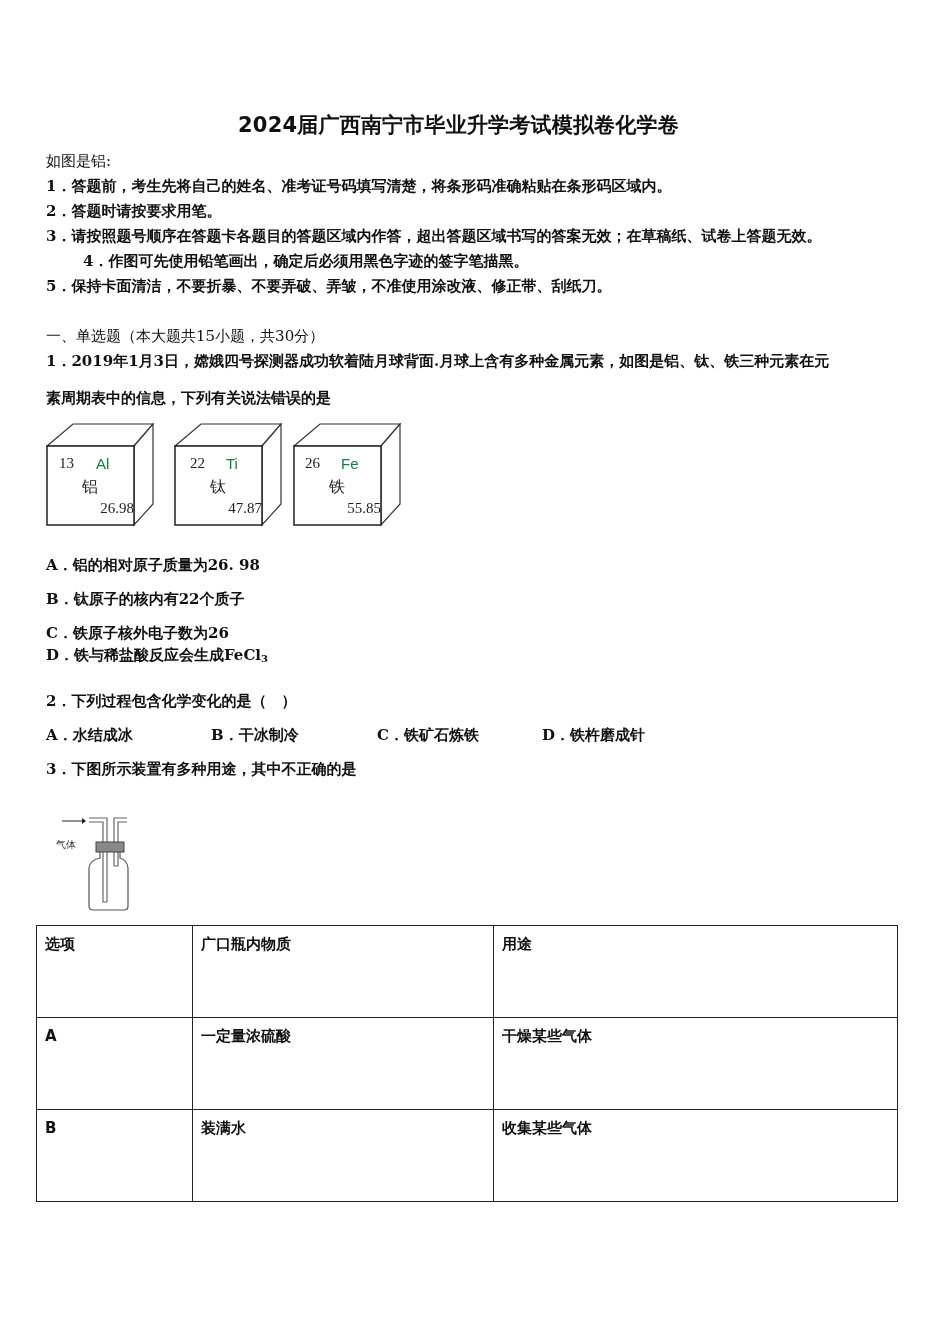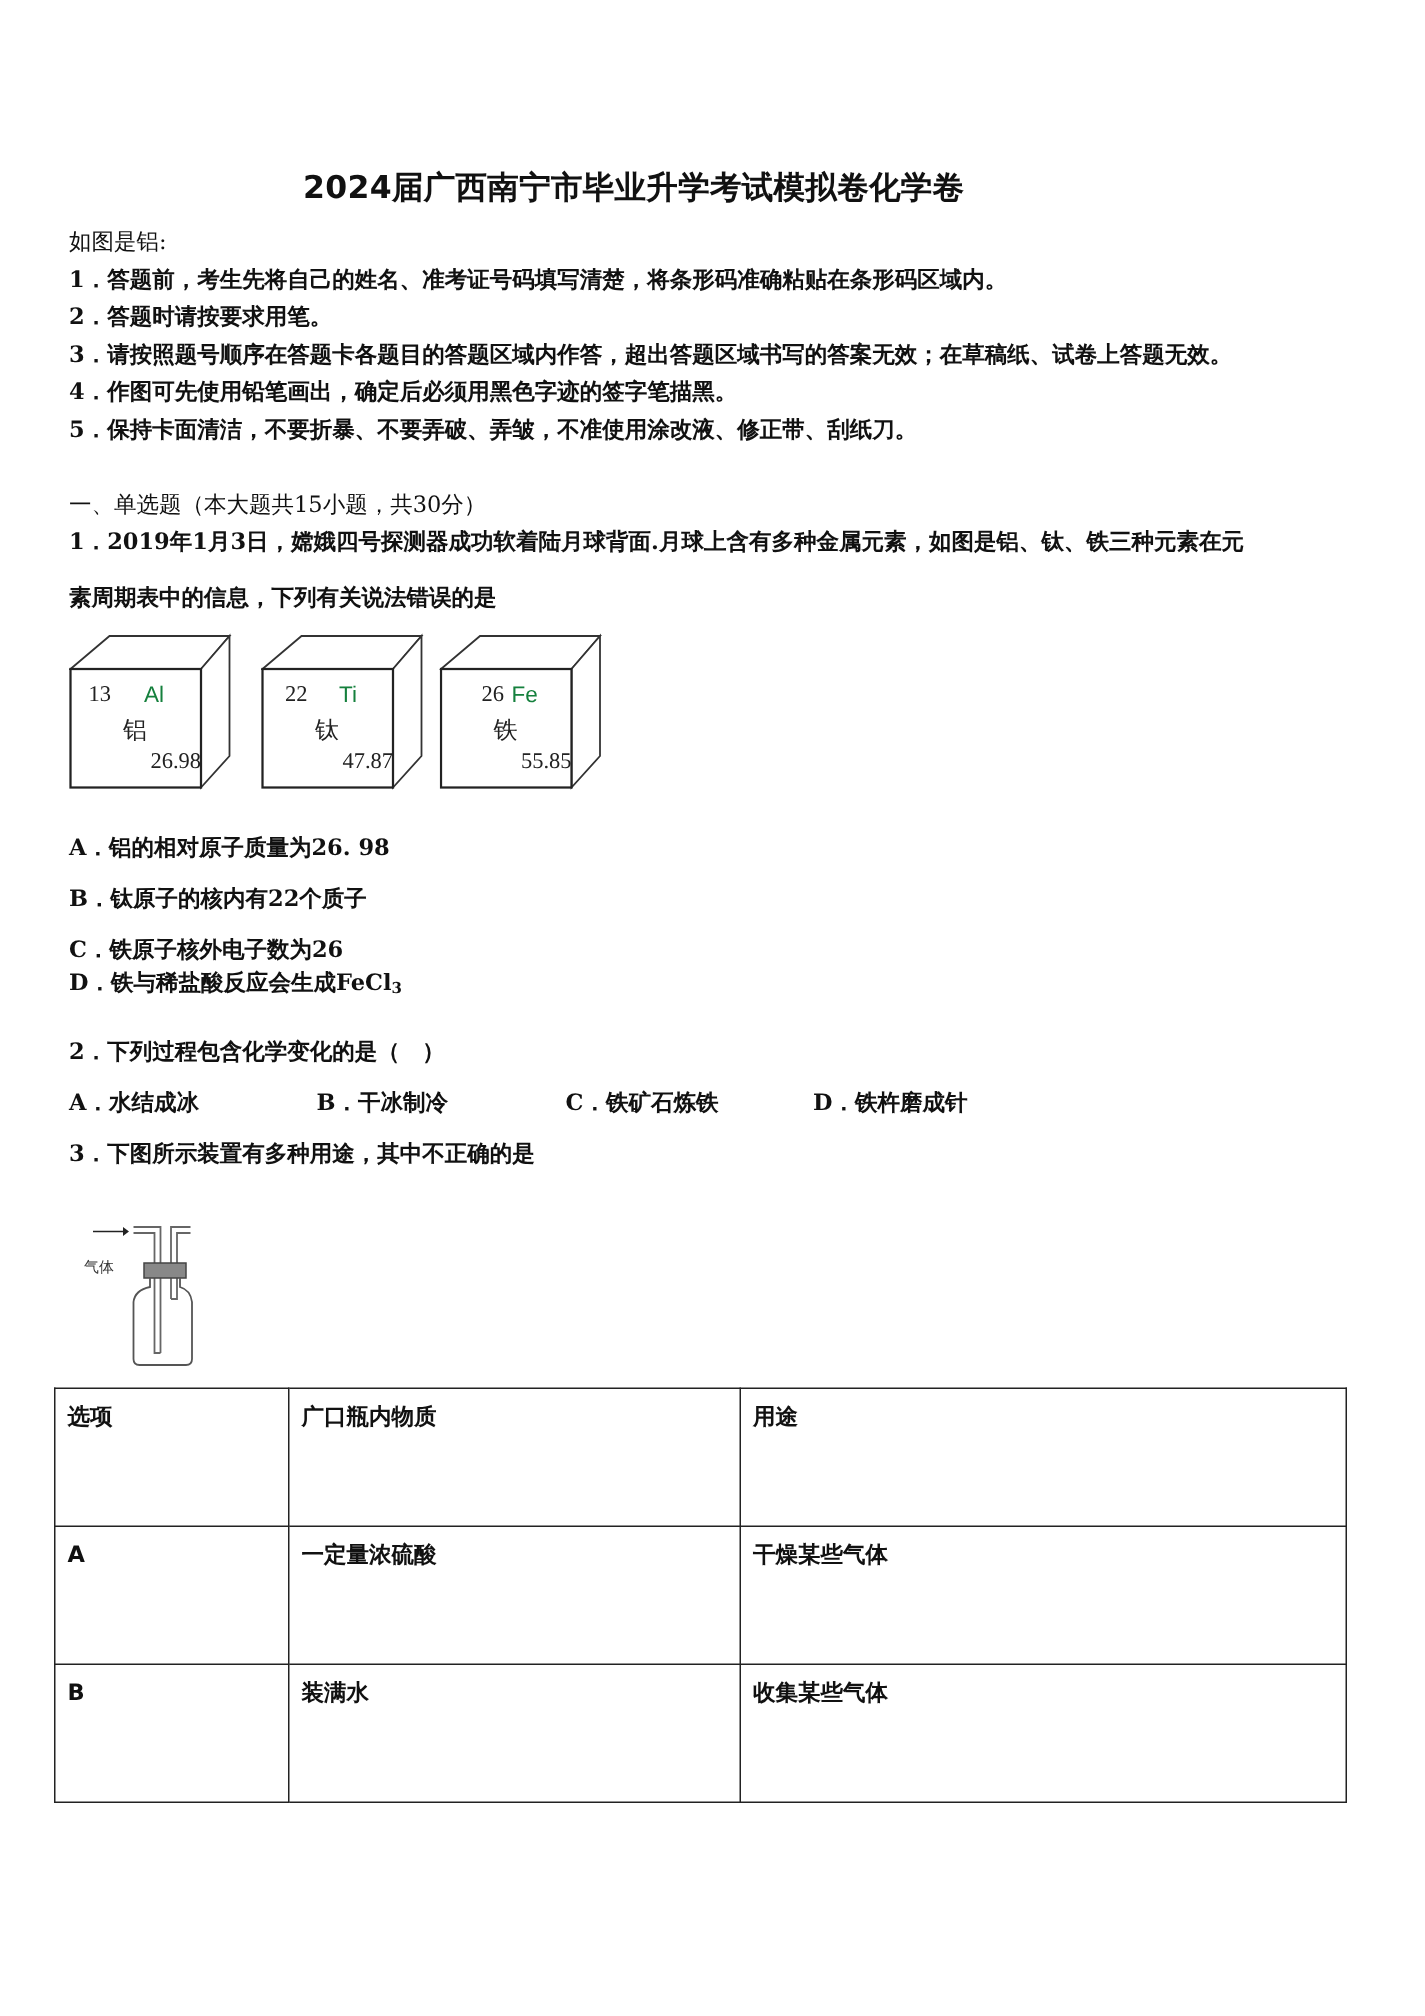--- a/index.html
+++ b/index.html
@@ -1,21 +1,21 @@
 <!DOCTYPE html>
 <html><head>
 <meta charset="utf-8">
 <style>
   html, body { margin: 0; padding: 0; background: #ffffff; }
   body { width: 950px; height: 1344px; position: relative; overflow: hidden;
          font-family: "DejaVu Serif", "Liberation Serif", serif; color: #111; }
   .abs { position: absolute; white-space: nowrap; }
   .title { left: 0; width: 845px; top: 111px; text-align: center;
            font-family: "DejaVu Sans", "Liberation Sans", sans-serif;
-           font-weight: bold; font-size: 21px; letter-spacing: 0.2px; }
+           font-weight: bold; font-size: 21px; letter-spacing: 0.2px; padding-left: 36px; }
   .line { font-size: 15px; font-weight: bold; left: 46px; }
   .notes-head { font-weight: normal; }
   .q { font-size: 15px; font-weight: bold; }
   sub { font-size: 10px; vertical-align: -2px; }
 
   
   .cube { position: absolute; width: 110px; height: 104px; }
   .cube svg { position: absolute; left: 0; top: 0; }
   .cube .num { position: absolute; top: 33px; left: 13px; font-size: 15px;
                font-family: "Liberation Serif", "DejaVu Serif", serif; color: #222; }
@@ -35,21 +35,21 @@
 </style>
 </head>
 <body>
 
 <div class="abs title">2024届广西南宁市毕业升学考试模拟卷化学卷</div>
 
 <div class="abs line notes-head" style="top:152px;">如图是铝:</div>
 <div class="abs line" style="top:177px;">1．答题前，考生先将自己的姓名、准考证号码填写清楚，将条形码准确粘贴在条形码区域内。</div>
 <div class="abs line" style="top:202px;">2．答题时请按要求用笔。</div>
 <div class="abs line" style="top:227px;">3．请按照题号顺序在答题卡各题目的答题区域内作答，超出答题区域书写的答案无效；在草稿纸、试卷上答题无效。</div>
-<div class="abs line" style="top:252px;">4．作图可先使用铅笔画出，确定后必须用黑色字迹的签字笔描黑。</div>
+<div class="abs line" style="top:252px;margin-left:37px;">4．作图可先使用铅笔画出，确定后必须用黑色字迹的签字笔描黑。</div>
 <div class="abs line" style="top:277px;">5．保持卡面清洁，不要折暴、不要弄破、弄皱，不准使用涂改液、修正带、刮纸刀。</div>
 
 <div class="abs line" style="top:327px; font-weight:normal;">一、单选题（本大题共15小题，共30分）</div>
 
 <div class="abs line q" style="top:352px;">1．2019年1月3日，嫦娥四号探测器成功软着陆月球背面.月球上含有多种金属元素，如图是铝、钛、铁三种元素在元</div>
 <div class="abs line q" style="top:389px;">素周期表中的信息，下列有关说法错误的是</div>
 
 <div class="cube" style="left:46px; top:422px;">
   <svg width="110" height="106">
     <polygon points="1,24 27,2 107,2 88,24" fill="#fff" stroke="#333" stroke-width="1.2"></polygon>
@@ -73,21 +73,21 @@
   <span class="name">钛</span>
   <span class="mass">47.87</span>
 </div>
 
 <div class="cube" style="left:293px; top:422px;">
   <svg width="110" height="106">
     <polygon points="1,24 27,2 107,2 88,24" fill="#fff" stroke="#333" stroke-width="1.2"></polygon>
     <polygon points="88,24 107,2 107,82 88,103" fill="#fff" stroke="#333" stroke-width="1.2"></polygon>
     <rect x="1" y="24" width="87" height="79" fill="#fff" stroke="#222" stroke-width="1.5"></rect>
   </svg>
-  <span class="num" style="left:28px;">26</span>
+  <span class="num" style="left:12px;">26</span>
   <span class="sym" style="left:48px;">Fe</span>
   <span class="name">铁</span>
   <span class="mass">55.85</span>
 </div>
 
 <div class="abs line q" style="top:556px;">A．铝的相对原子质量为26. 98</div>
 <div class="abs line q" style="top:590px;">B．钛原子的核内有22个质子</div>
 <div class="abs line q" style="top:624px;">C．铁原子核外电子数为26</div>
 <div class="abs line q" style="top:646px;"><span>D．铁与稀盐酸反应会生成FeCl</span><sub>3</sub></div>
 

